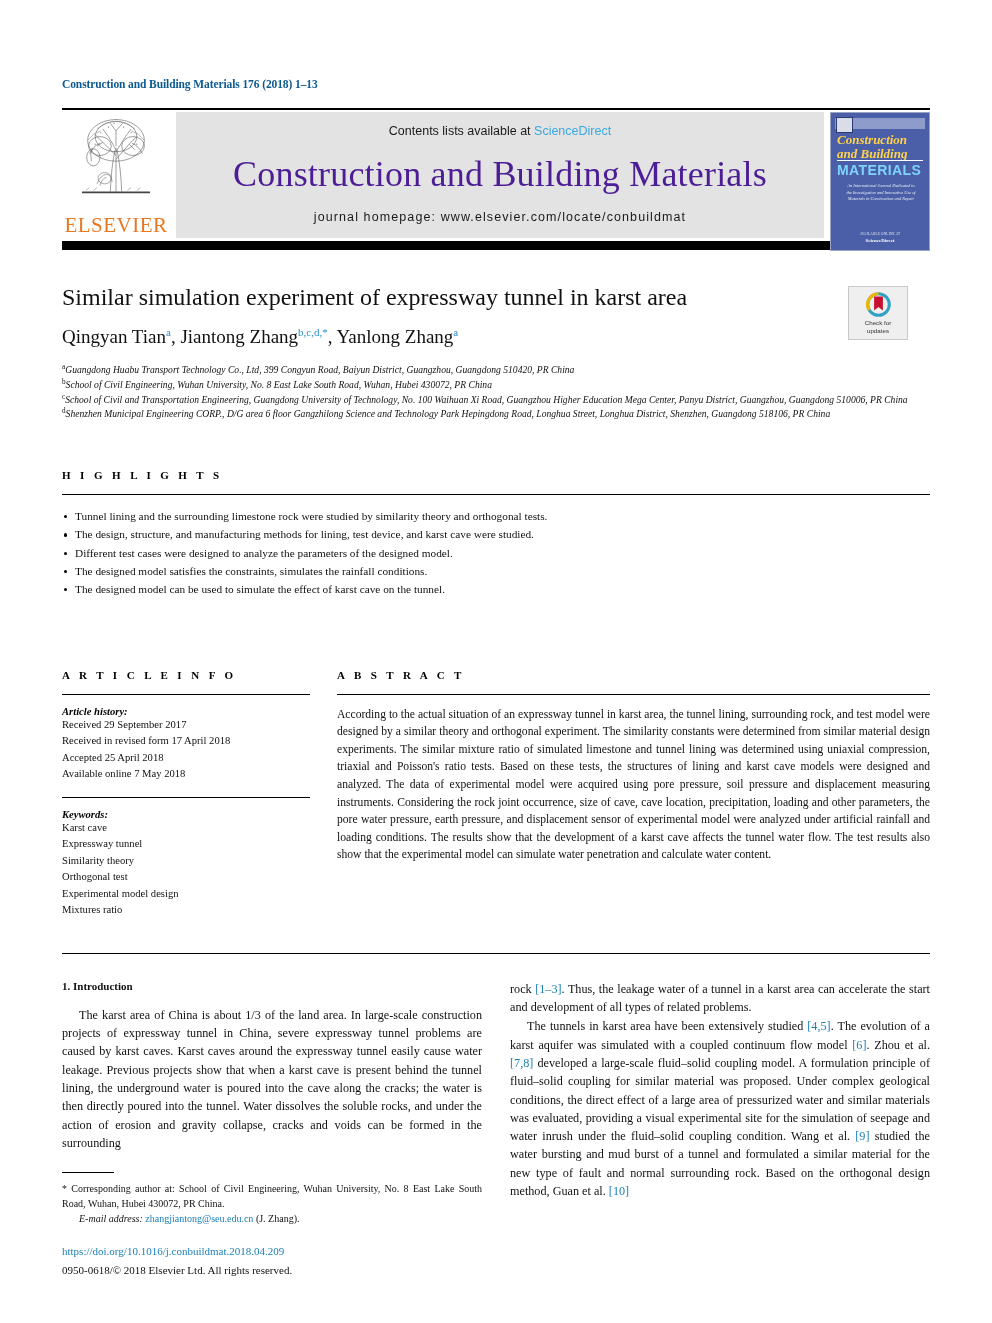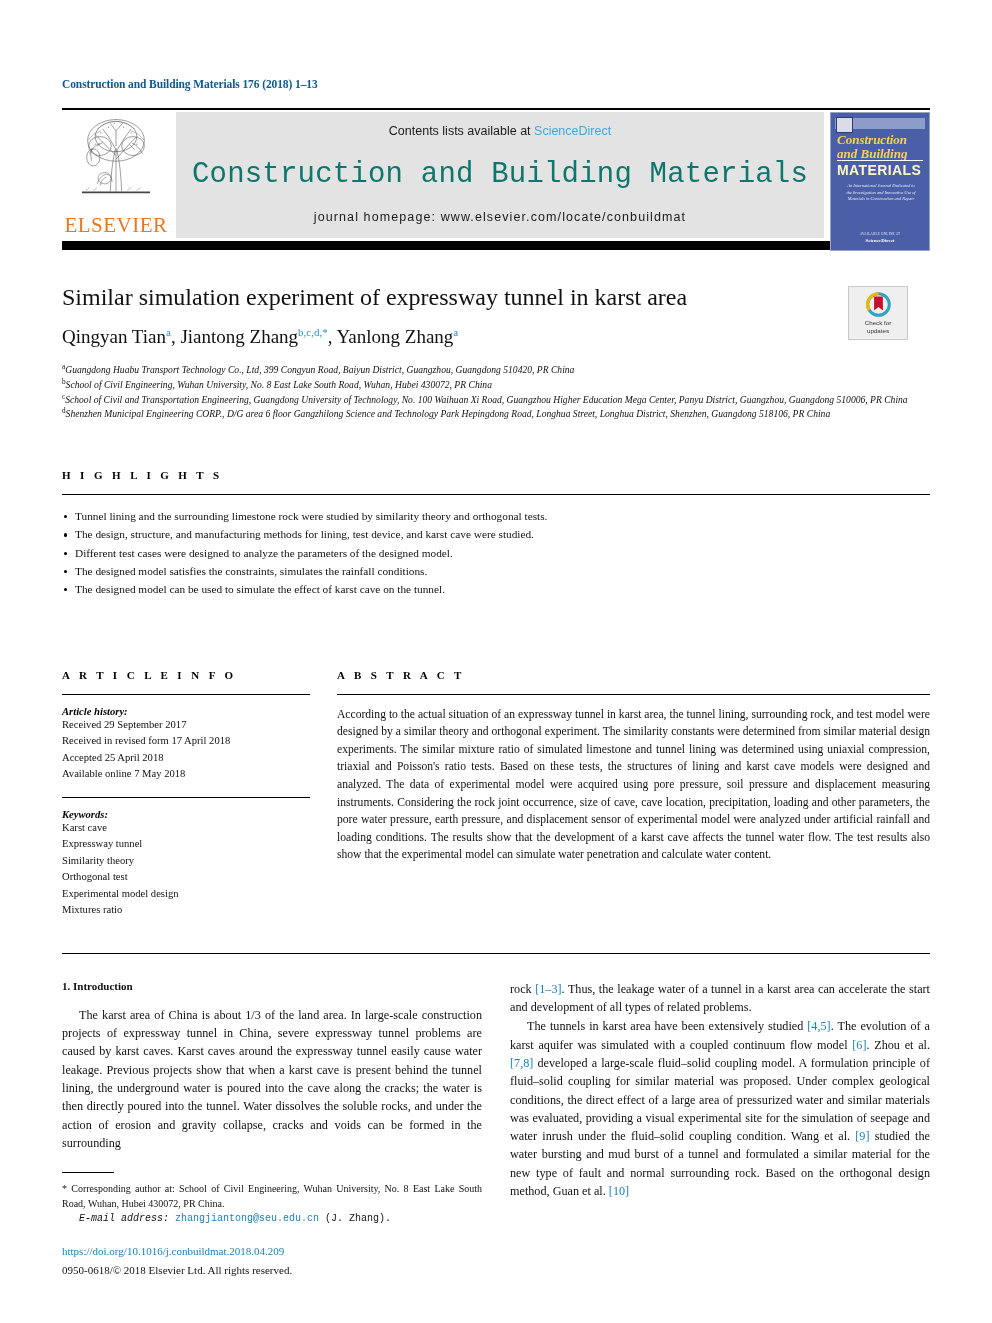--- a/index.html
+++ b/index.html
@@ -76,23 +76,23 @@
     padding: 12px 0 14px 0;
     margin: 0 6px;
   }
   .contents-line {
     font-family: "Liberation Sans", sans-serif;
     font-size: 12.5px;
     color: #1a1a1a;
   }
   .contents-line .sd { color: #3aa9e0; }
   .journal-title {
-    font-family: Liberation Mono, monospace;
-    font-size: 29px;
-    color: #0f766e;
+    font-family: Liberation Serif, serif;
+    font-size: 36px;
+    color: #4c1d95;
     letter-spacing: 0.2px;
   }
   .homepage-line {
     font-family: "Liberation Sans", sans-serif;
     font-size: 12.5px;
     color: #1a1a1a;
     letter-spacing: 1.1px;
   }
   .cover-thumb {
     width: 100px;
@@ -121,21 +121,21 @@
     color:#ffd24a;
     line-height: 1.05;
   }
   .cover-l1 { top:20px; }
   .cover-l2 { top:34px; }
   .cover-l3 {
     position:absolute; left:6px; right:4px; top:49px;
     font-family:"Liberation Sans", sans-serif;
     font-weight: bold;
     font-size: 14px;
-    color:#fef9c3;
+    color:#7dd3fc;
     letter-spacing:0.4px;
   }
   .cover-rule {
     position:absolute; left:6px; right:6px; top:47px; height:1px; background:#ffffff;
   }
   .cover-blurb {
     position:absolute; left:14px; right:12px; top:70px;
     font-size:4.4px; color:#e6e9f5; text-align:center; line-height:1.5;
     font-family:"Liberation Serif", serif; font-style:italic;
   }
@@ -478,21 +478,21 @@
     <div class="twocol">
 
       <div class="bcol">
         <div class="h2">1. Introduction</div>
         <div class="para">The karst area of China is about 1/3 of the land area. In large-scale construction projects of expressway tunnel in China, severe expressway tunnel problems are caused by karst caves. Karst caves around the expressway tunnel easily cause water leakage. Previous projects show that when a karst cave is present behind the tunnel lining, the underground water is poured into the cave along the cracks; the water is then directly poured into the tunnel. Water dissolves the soluble rocks, and under the action of erosion and gravity collapse, cracks and voids can be formed in the surrounding</div>
 
         <div class="footnote">
           <div class="fn-line">
             <span class="star">*</span><span> Corresponding author at: School of Civil Engineering, Wuhan University, No. 8 East Lake South Road, Wuhan, Hubei 430072, PR China.</span>
           </div>
-          <div class="fn-line" style="text-indent:17px;font-family:Liberation Mono, monospace;">
+          <div class="fn-line" style="text-indent:17px;">
             <span class="fn-email-label">E-mail address:</span>
             <span class="fn-link">zhangjiantong@seu.edu.cn</span><span> (J. Zhang).</span>
           </div>
           <div class="doi-block">
             <span class="doi-link">https://doi.org/10.1016/j.conbuildmat.2018.04.209</span>
             <span class="issn">0950-0618/© 2018 Elsevier Ltd. All rights reserved.</span>
           </div>
         </div>
       </div>
 

